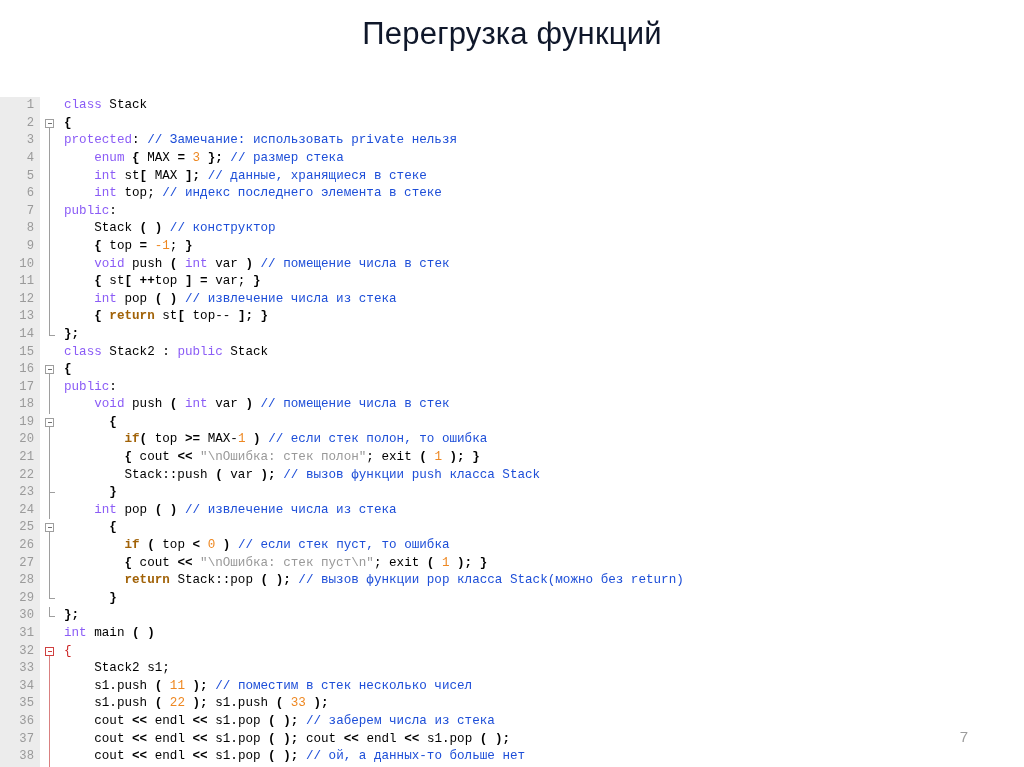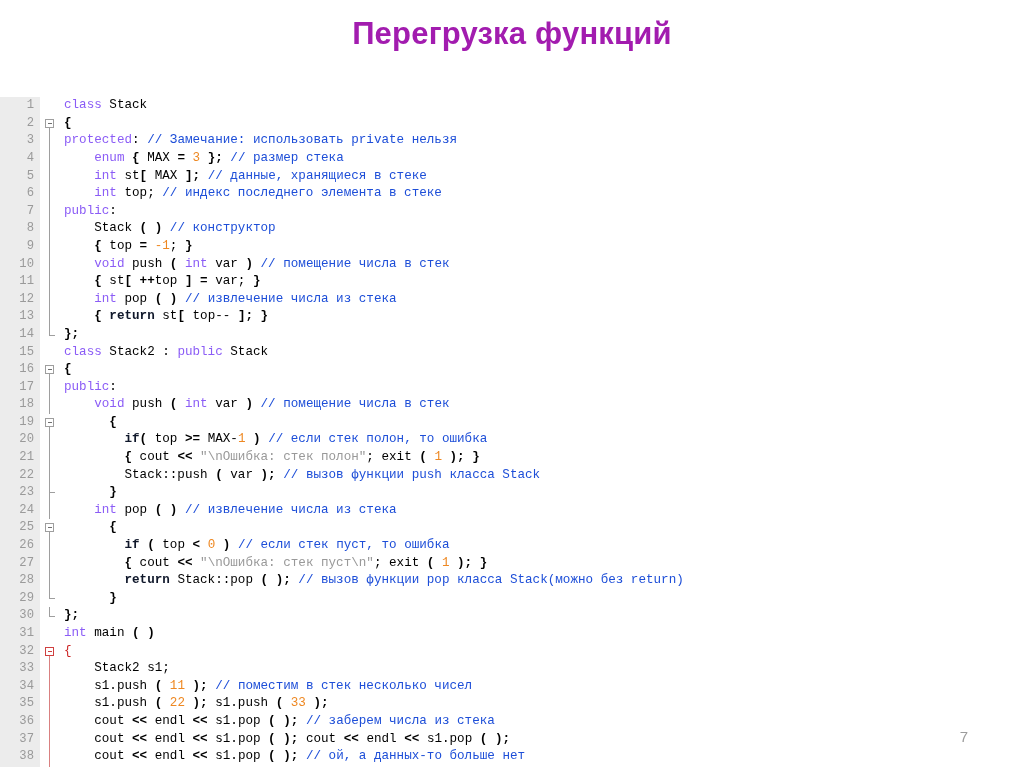--- a/index.html
+++ b/index.html
@@ -15,22 +15,22 @@
     color: #000000;
     overflow: hidden;
     position: relative;
   }
 
   
   #slide-title {
     text-align: center;
     font-family: "Liberation Sans", sans-serif;
     font-size: 31px;
-    font-weight: 700;
-    color: #a21caf;
+    font-weight: 400;
+    color: #0f172a;
     letter-spacing: 0.2px;
     margin: 0;
     padding: 14px 0 10px 0;
     height: 40px;
     line-height: 40px;
   }
 
   
   #code-editor {
     position: absolute;
@@ -137,21 +137,21 @@
     flex: 1;
     padding-left: 4px;
     box-sizing: border-box;
     font-family: "Liberation Mono", "DejaVu Sans Mono", monospace;
     color: #000000;
     white-space: pre;
   }
 
   
   .tok-kw       { color: #8b5cf6; }              
-  .tok-ctl      { color: #0f172a; font-weight: bold; } 
+  .tok-ctl      { color: #a16207; font-weight: bold; } 
   .tok-cmt      { color: #1d4ed8; }              
   .tok-num      { color: #ee8822; }              
   .tok-str      { color: #999999; }              
   .tok-op       { color: #000000; font-weight: bold; } 
   .tok-err      { color: #cc2222; }              
   .tok-plain    { color: #000000; }
 
   
   #page-number {
     position: absolute;

